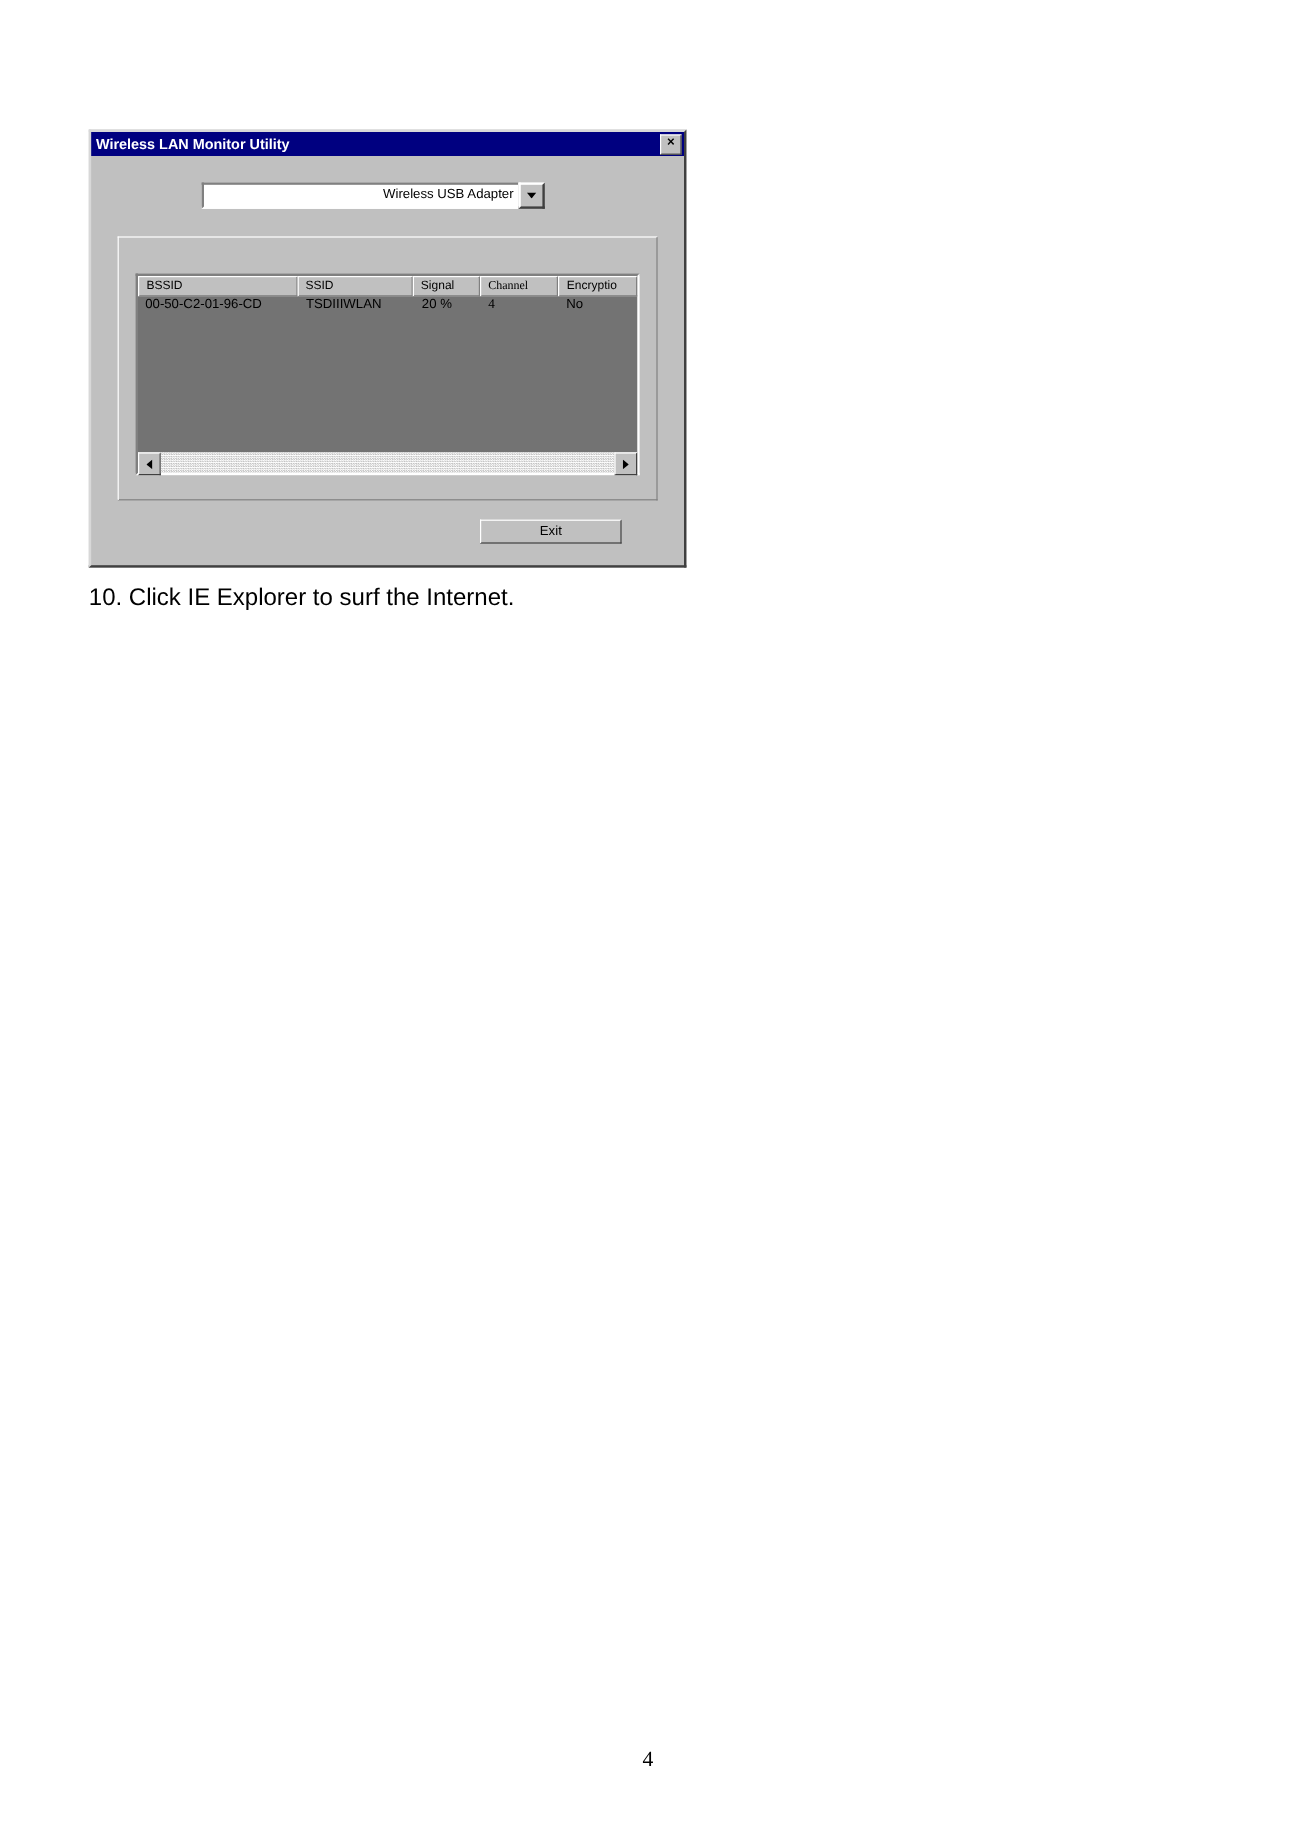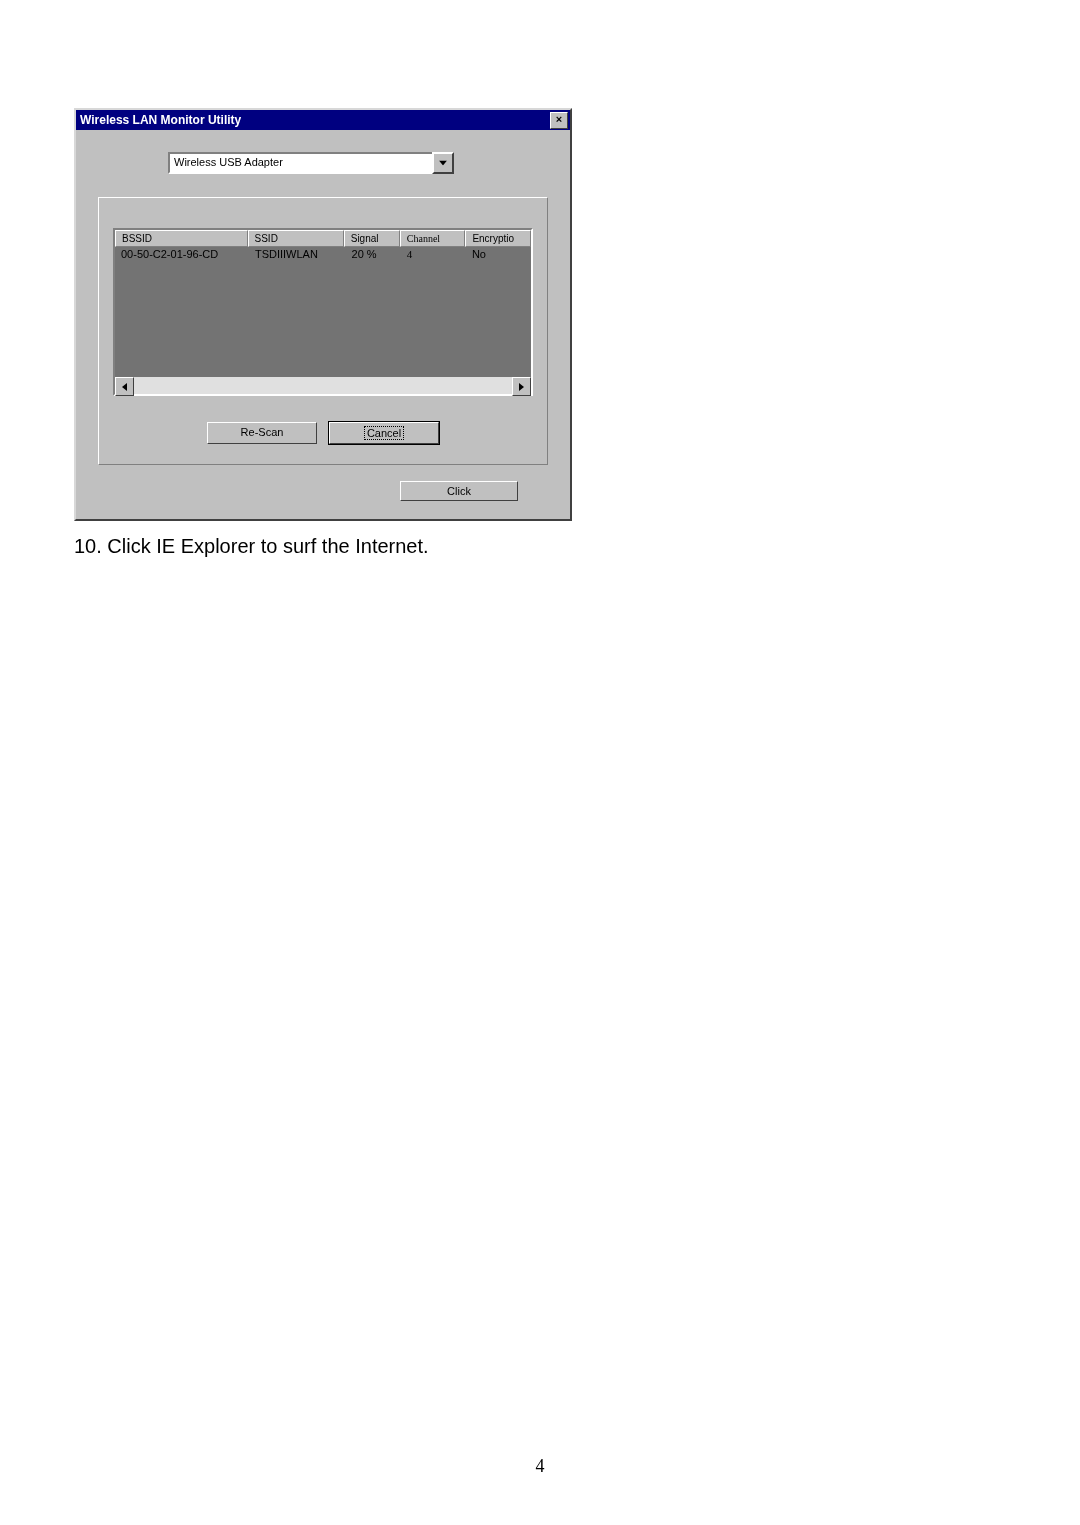--- a/index.html
+++ b/index.html
@@ -75,20 +75,21 @@
     flex: 1;
     border-top: 2px solid #808080;
     border-left: 2px solid #808080;
     border-right: 2px solid #ffffff;
     border-bottom: 2px solid #ffffff;
     background: #ffffff;
     font-size: 11px;
     line-height: 17px;
     padding: 0 4px;
     color: #000;
+    text-align: right;
   }
   .dd-arrow {
     width: 18px;
     border-top: 2px solid #ffffff;
     border-left: 2px solid #ffffff;
     border-right: 2px solid #404040;
     border-bottom: 2px solid #404040;
     background: #c0c0c0;
     position: relative;
     margin-left: -2px;
@@ -289,35 +290,27 @@
               </div>
               <div class="strack"></div>
               <div class="sbtn">
                 <svg width="5" height="8" viewBox="0 0 5 8">
                     <path d="M0 0 L0 8 L5 4 Z" fill="#000"></path>
                   </svg>
               </div>
             </div>
           </div>
 
-          <div class="btn-row">
-            <div class="btn">
-              <span>Re-Scan</span>
-            </div>
-            <div class="btn default">
-              <span class="btn-inner">Cancel</span>
-            </div>
-          </div>
 
         </div>
       </div>
 
       <div class="exit-row">
         <div class="btn" style="min-width:96px;">
-          <span>Click</span>
+          <span>Exit</span>
         </div>
       </div>
 
     </div>
   </div>
 
   <div class="step-text">10.  Click IE Explorer to surf the Internet.</div>
 
   <div class="page-number">4</div>
 </div>

